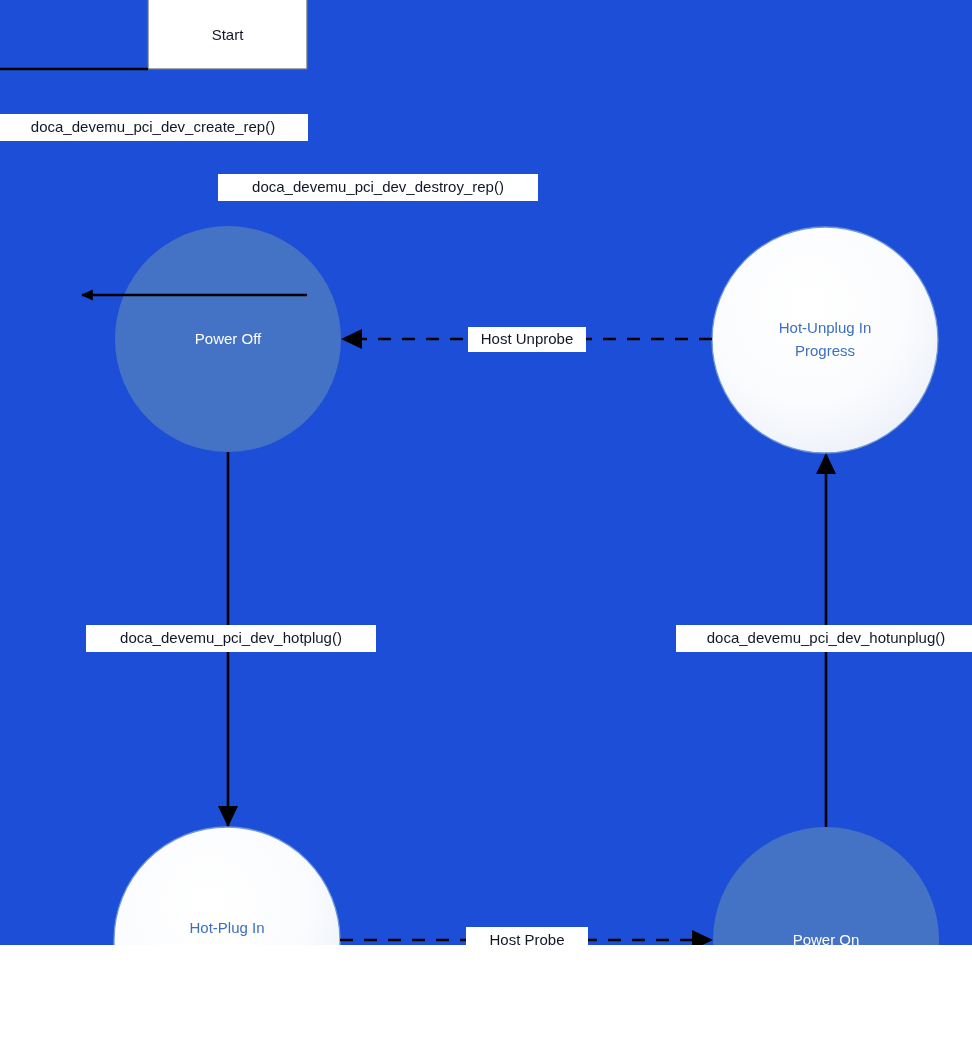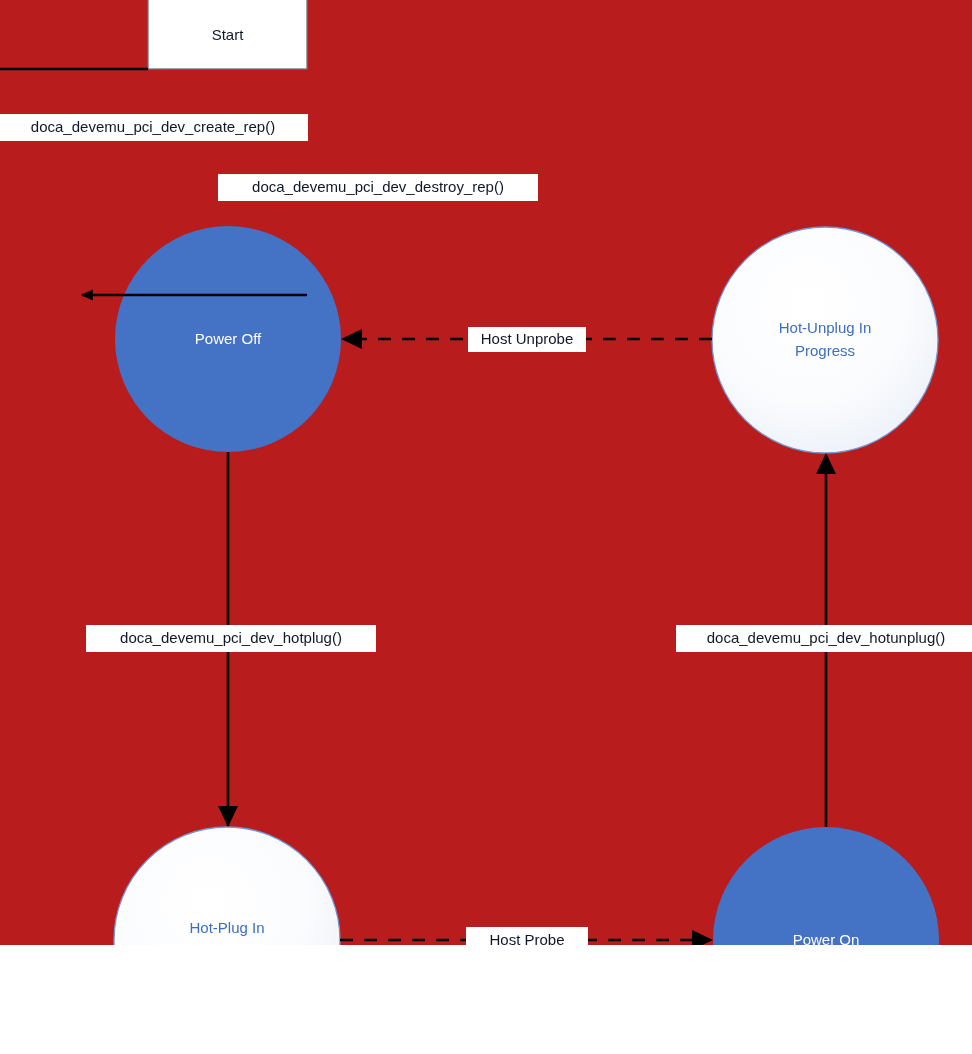--- a/index.html
+++ b/index.html
@@ -8,21 +8,21 @@
     padding: 0;
     background: #ffffff;
   }
   body {
     font-family: "Liberation Sans", "DejaVu Sans", sans-serif;
   }
   #canvas {
     position: relative;
     width: 972px;
     height: 945px;
-    background: #b91c1c;
+    background: #1d4ed8;
     overflow: hidden;
     text-align: center;
   }
   #diagram-svg {
     position: absolute;
     left: 0;
     top: 0;
     width: 972px;
     height: 1054px;
   }

